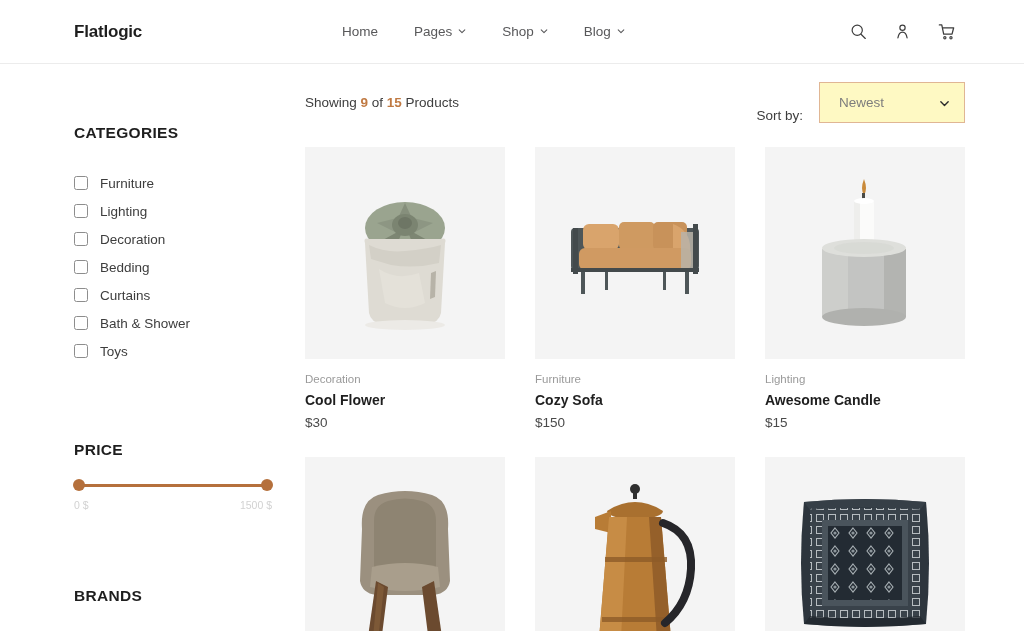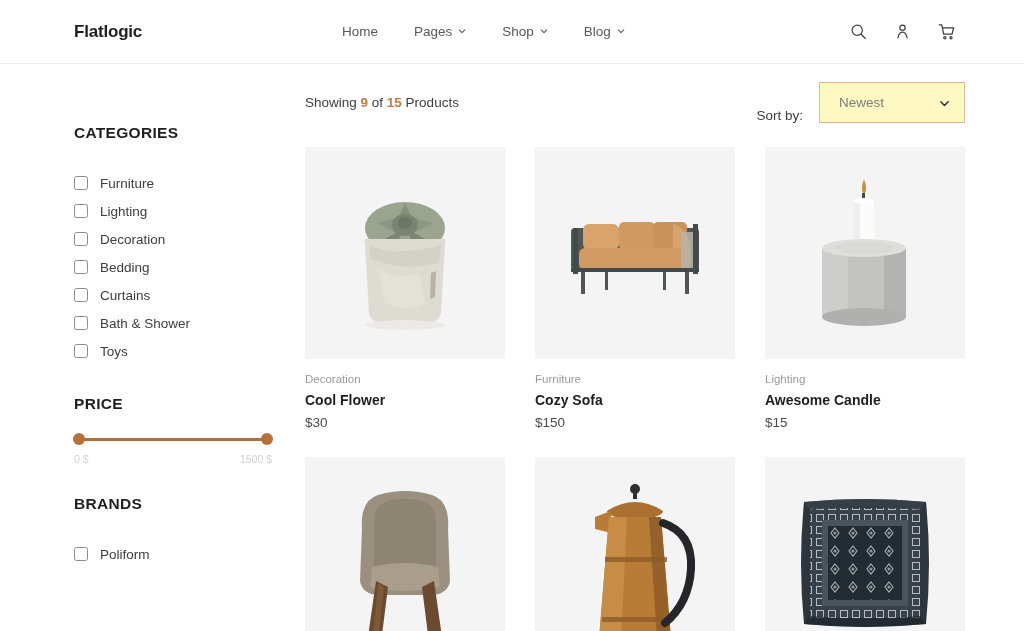--- a/index.html
+++ b/index.html
@@ -71,21 +71,21 @@
     flex: 1;
     padding: 0 59px 0 0;
   }
 
   
   .side-title {
     font-size: 15.5px;
     font-weight: bold;
     letter-spacing: 0.3px;
     color: #1e1e1e;
-    margin-top: 30px;
+    margin-top: 76px;
   }
   .side-title.first { margin-top: 50px; }
   .filter-list { margin-top: 27px; }
   .filter-row {
     display: flex;
     align-items: center;
     gap: 12px;
     height: 28px;
     cursor: pointer;
   }

